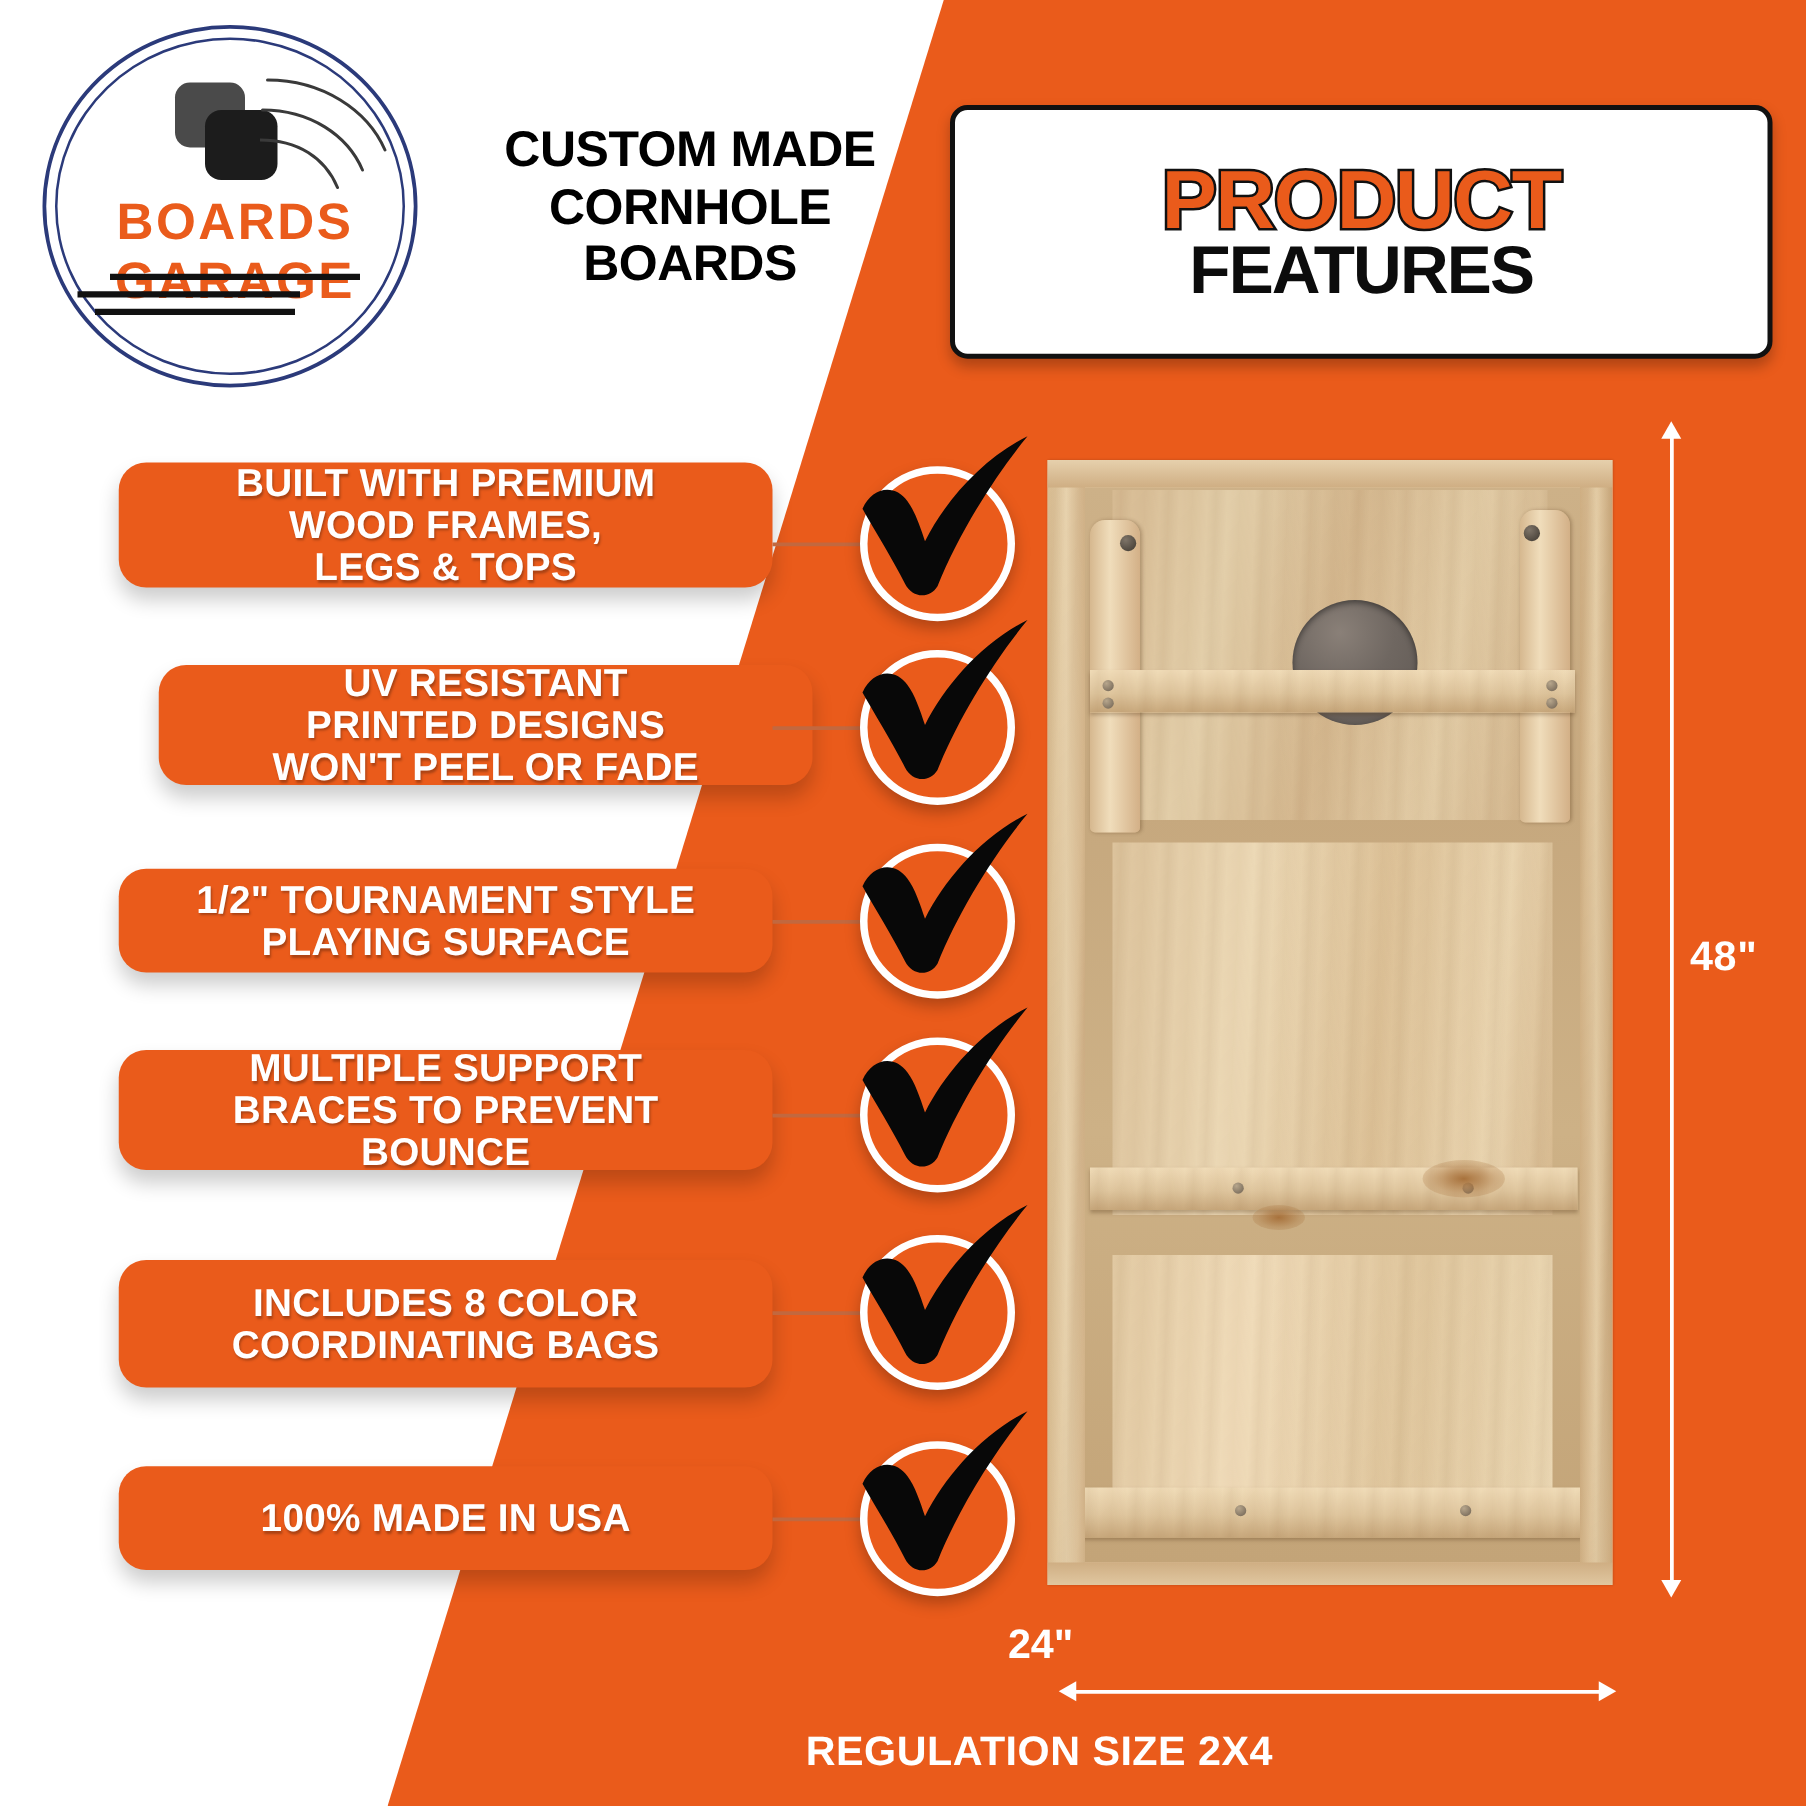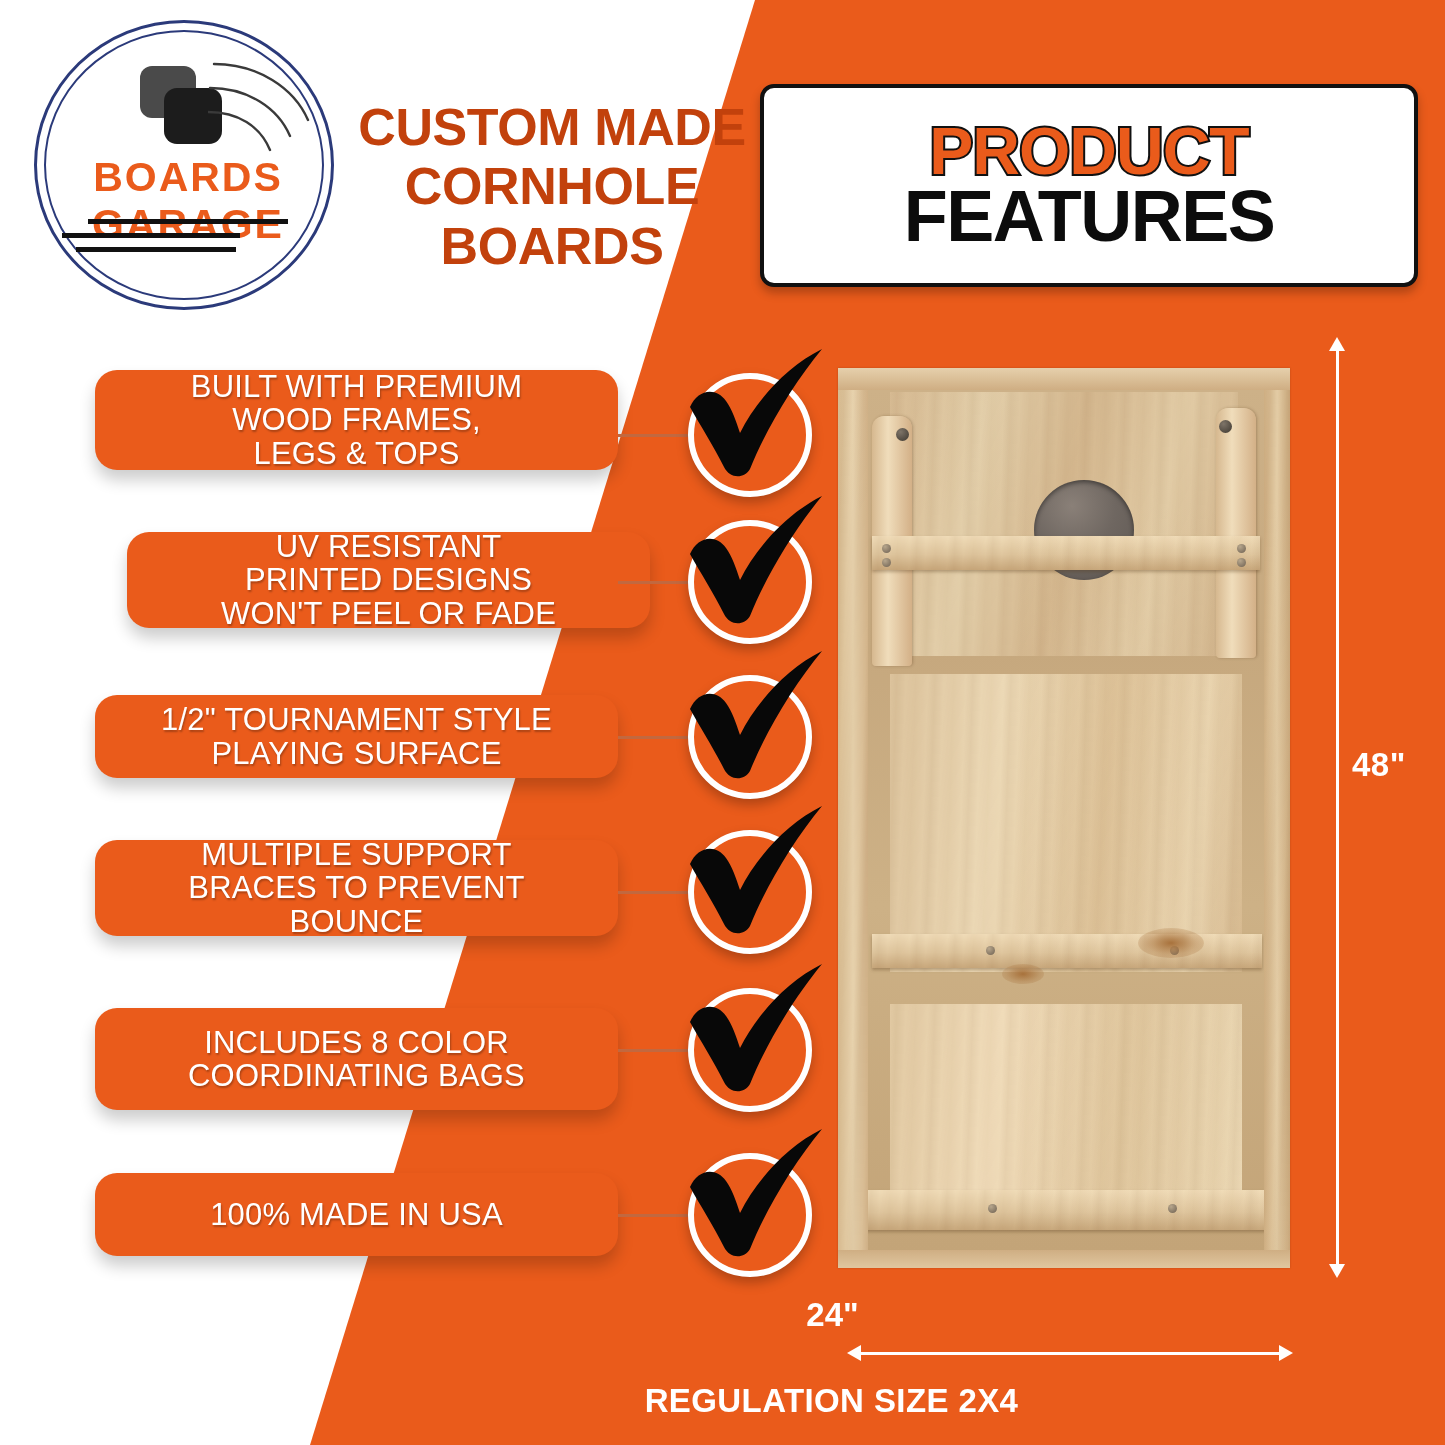--- a/index.html
+++ b/index.html
@@ -51,23 +51,23 @@
   .logo-lines{position:absolute;left:0;top:196px;width:320px;}
   .logo-lines div{background:#111;height:5px;margin:9px auto 0;}
   .ll1{width:200px;}
   .ll2{width:178px;margin-left:34px !important;}
   .ll3{width:160px;margin-left:48px !important;}
 
   
   .headline{
     position:absolute;left:352px;top:98px;width:400px;
     text-align:center;
-    color:#c2410c;
+    color:#000000;
     font-weight:900;
-    font-size:52px;
+    font-size:40px;
     line-height:1.14;
     letter-spacing:-0.4px;
     z-index:5;
     font-family:"Liberation Sans",sans-serif;
   }
   .headline div{white-space:nowrap;}
 
   
   .pf-banner{
     position:absolute;left:760px;top:84px;width:650px;height:195px;
@@ -77,40 +77,40 @@
     display:flex;flex-direction:column;align-items:center;justify-content:center;
   }
   .pf-product{
     font-size:66px;font-weight:900;letter-spacing:-1px;line-height:.96;
     color:#EA5B1B;
     -webkit-text-stroke:4px #111;
     paint-order:stroke fill;
     font-family:"Liberation Sans",sans-serif;
   }
   .pf-features{
-    font-size:72px;font-weight:900;letter-spacing:-1.5px;line-height:.98;
+    font-size:54px;font-weight:900;letter-spacing:-1.5px;line-height:.98;
     color:#0c0c0c;margin-top:-2px;
     font-family:"Liberation Sans",sans-serif;
   }
 
   
   .feature-row{position:absolute;left:0;width:860px;z-index:4;}
   .pill{
     position:absolute;left:95px;
     width:523px;
     background:#EA5B1B;border-radius:22px;
     box-shadow:0 10px 16px rgba(0,0,0,.20);
     display:flex;align-items:center;justify-content:center;
     box-sizing:border-box;
     padding:10px 14px;
   }
   .pill span{
     color:#fff;
     font-size:31px;
-    font-weight:400;
+    font-weight:700;
     line-height:1.08;
     text-align:center;
     letter-spacing:.2px;
     text-shadow:1px 2px 2px rgba(0,0,0,.28);
     font-family:"Liberation Sans",sans-serif;
     white-space:pre-line;
   }
   .connector{
     position:absolute;
     height:3px;background:#C2683F;

